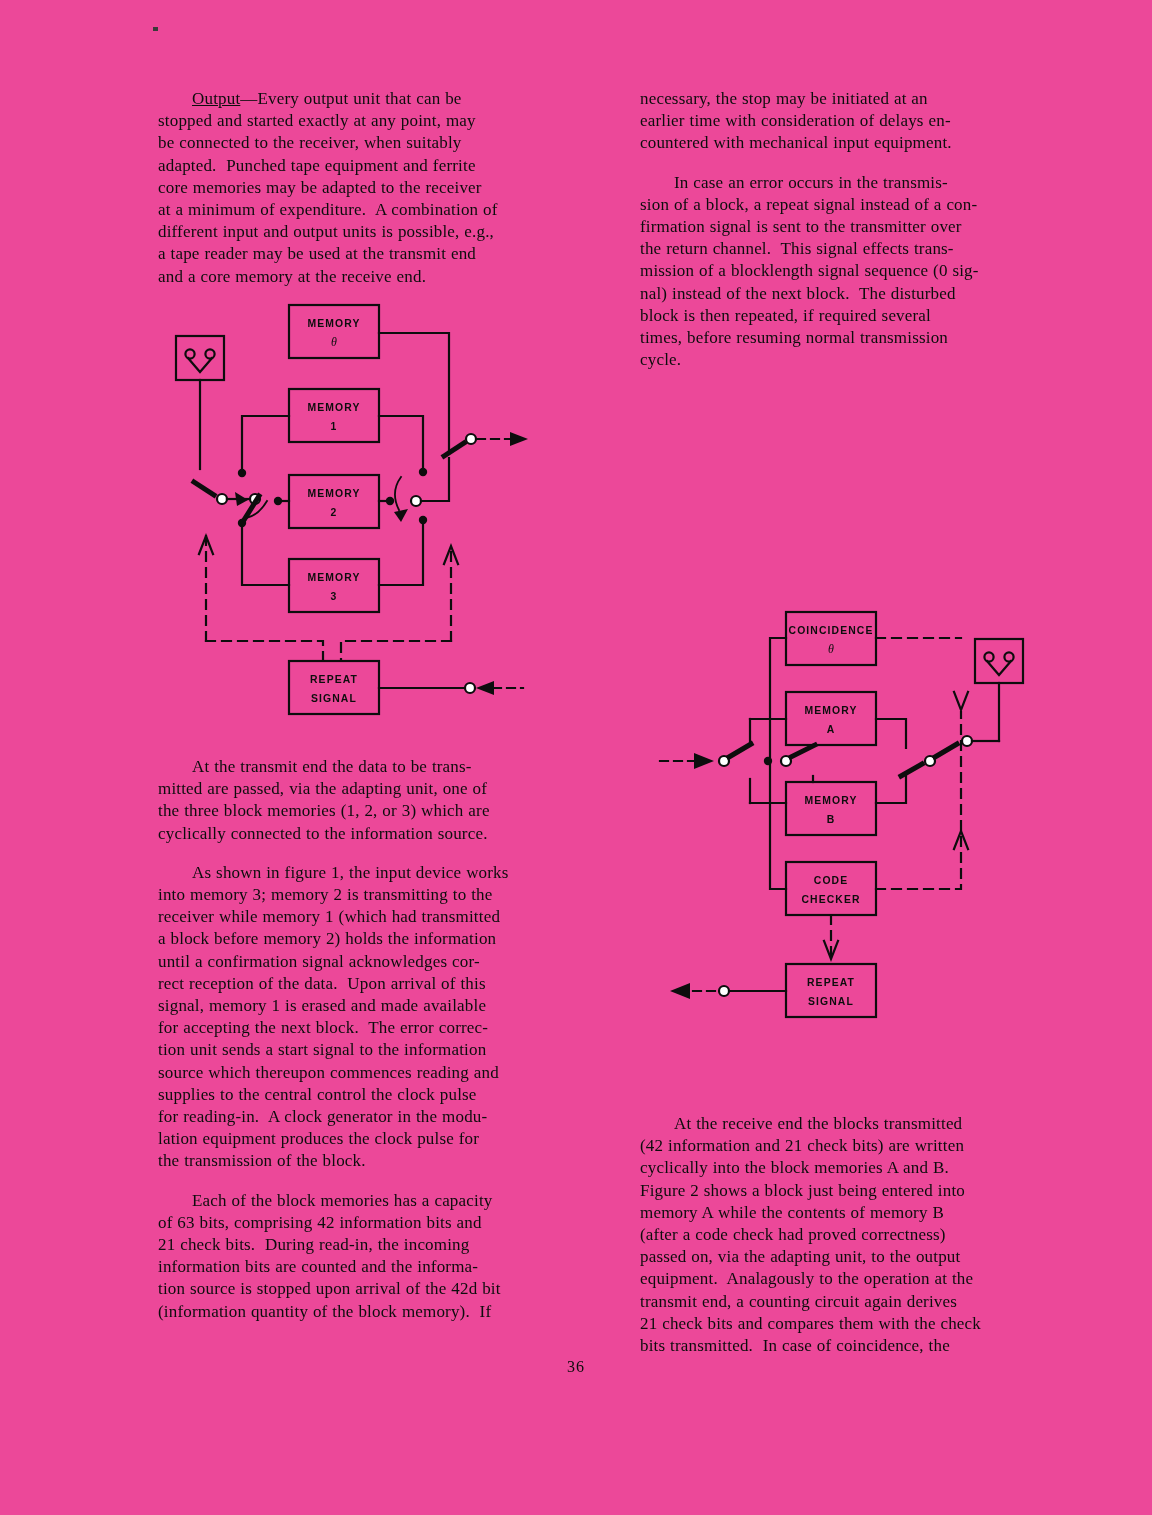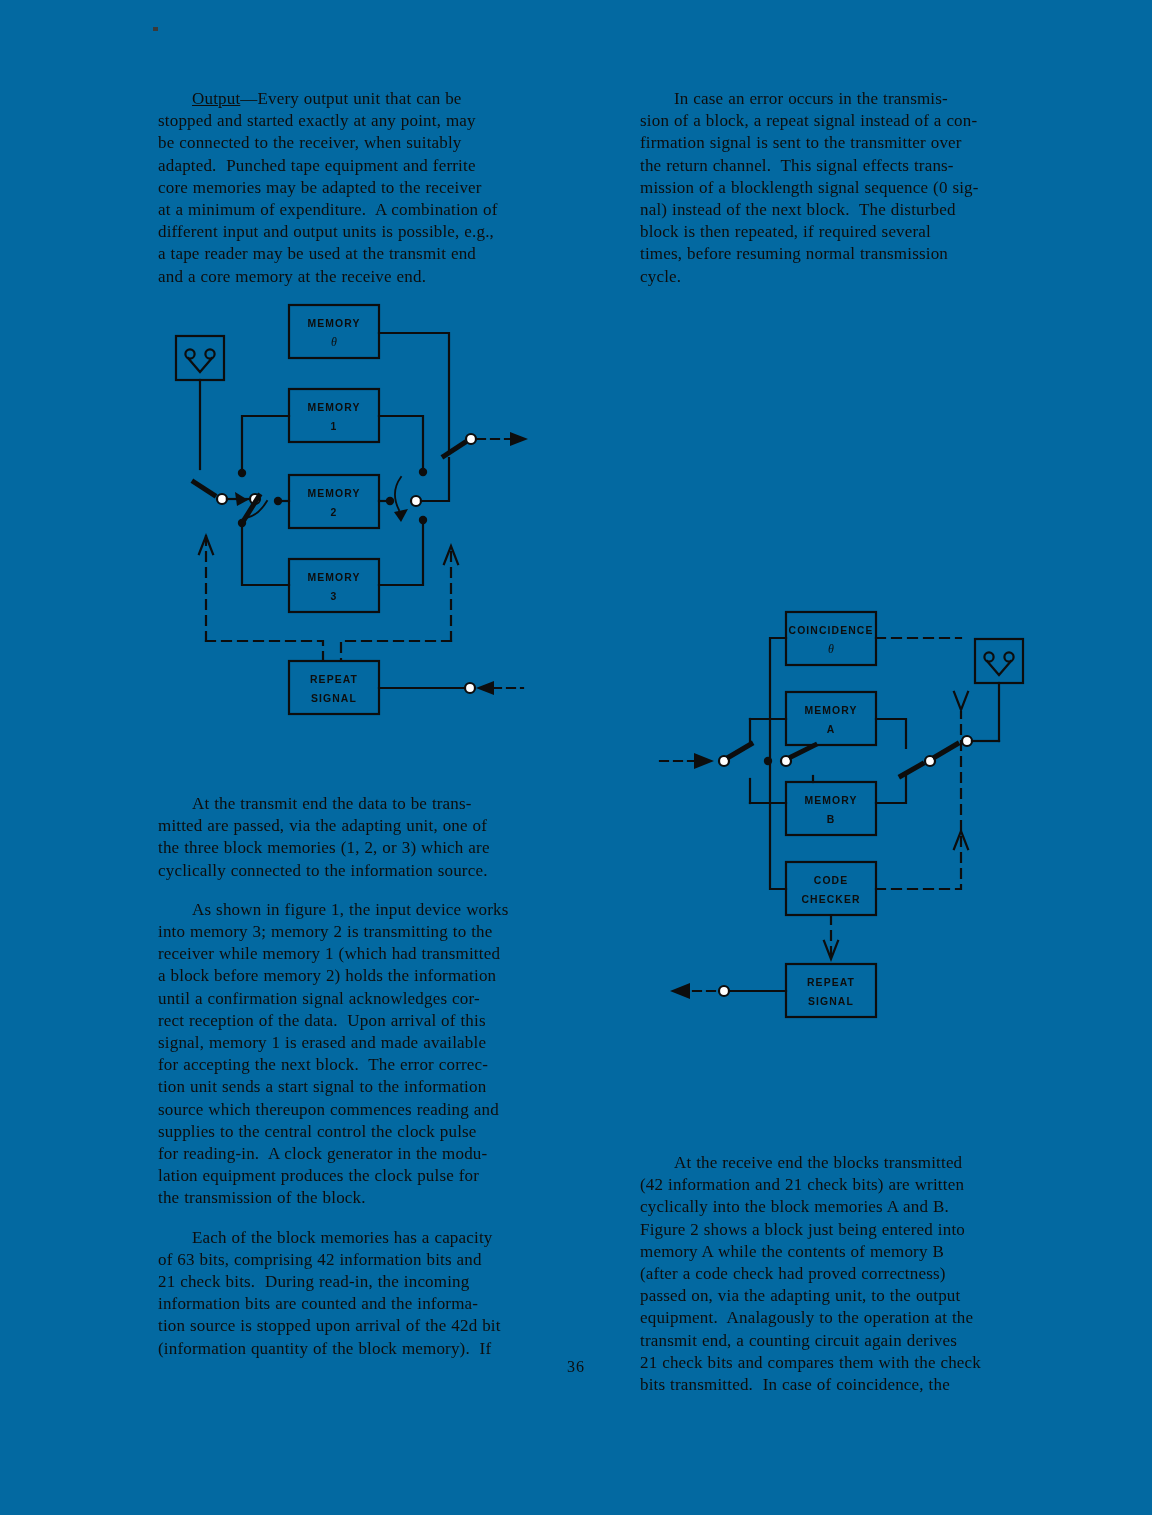--- a/index.html
+++ b/index.html
@@ -2,21 +2,21 @@
 <html><head>
 <meta charset="utf-8">
 <title>Scanned Page 25</title>
 <style>
   html,body{margin:0;padding:0;background:#fff;}
   body{
     width:1152px;height:1515px;position:relative;overflow:hidden;
     font-family:"Liberation Serif", serif;
     color:#0d0d0d;
   }
-  .page{position:absolute;inset:0;background:#0369a1;}
+  .page{position:absolute;inset:0;background:#ec4899;}
 
   
   .speck{position:absolute;left:153px;top:27px;width:5px;height:4px;background:#3a3a3a;}
 
   
   .col{position:absolute;width:392px;}
   .col-left{left:158px;top:88px;}
   .col-right{left:640px;top:88px;}
 
   p.para{
@@ -66,21 +66,21 @@
 stopped and started exactly at any point, may
 be connected to the receiver, when suitably
 adapted.  Punched tape equipment and ferrite
 core memories may be adapted to the receiver
 at a minimum of expenditure.  A combination of
 different input and output units is possible, e.g.,
 a tape reader may be used at the transmit end
 and a core memory at the receive end.</span></p>
   </div>
 
-  <div class="col" style="left:158px;top:793px;">
+  <div class="col" style="left:158px;top:756px;">
     <p class="para ind">At the transmit end the data to be trans-
 mitted are passed, via the adapting unit, one of
 the three block memories (1, 2, or 3) which are
 cyclically connected to the information source.</p>
     <p class="para ind">As shown in figure 1, the input device works
 into memory 3; memory 2 is transmitting to the
 receiver while memory 1 (which had transmitted
 a block before memory 2) holds the information
 until a confirmation signal acknowledges cor-
 rect reception of the data.  Upon arrival of this
@@ -94,32 +94,35 @@
 the transmission of the block.</p>
     <p class="para ind">Each of the block memories has a capacity
 of 63 bits, comprising 42 information bits and
 21 check bits.  During read-in, the incoming
 information bits are counted and the informa-
 tion source is stopped upon arrival of the 42d bit
 (information quantity of the block memory).  If</p>
   </div>
 
   <div class="col col-right">
+    <p class="para">necessary, the stop may be initiated at an
+earlier time with consideration of delays en-
+countered with mechanical input equipment.</p>
     <p class="para ind">In case an error occurs in the transmis-
 sion of a block, a repeat signal instead of a con-
 firmation signal is sent to the transmitter over
 the return channel.  This signal effects trans-
 mission of a blocklength signal sequence (0 sig-
 nal) instead of the next block.  The disturbed
 block is then repeated, if required several
 times, before resuming normal transmission
 cycle.</p>
   </div>
 
-  <div class="col" style="left:640px;top:1152px;">
+  <div class="col" style="left:640px;top:1113px;">
     <p class="para ind">At the receive end the blocks transmitted
 (42 information and 21 check bits) are written
 cyclically into the block memories A and B.
 Figure 2 shows a block just being entered into
 memory A while the contents of memory B
 (after a code check had proved correctness)
 passed on, via the adapting unit, to the output
 equipment.  Analagously to the operation at the
 transmit end, a counting circuit again derives
 21 check bits and compares them with the check

